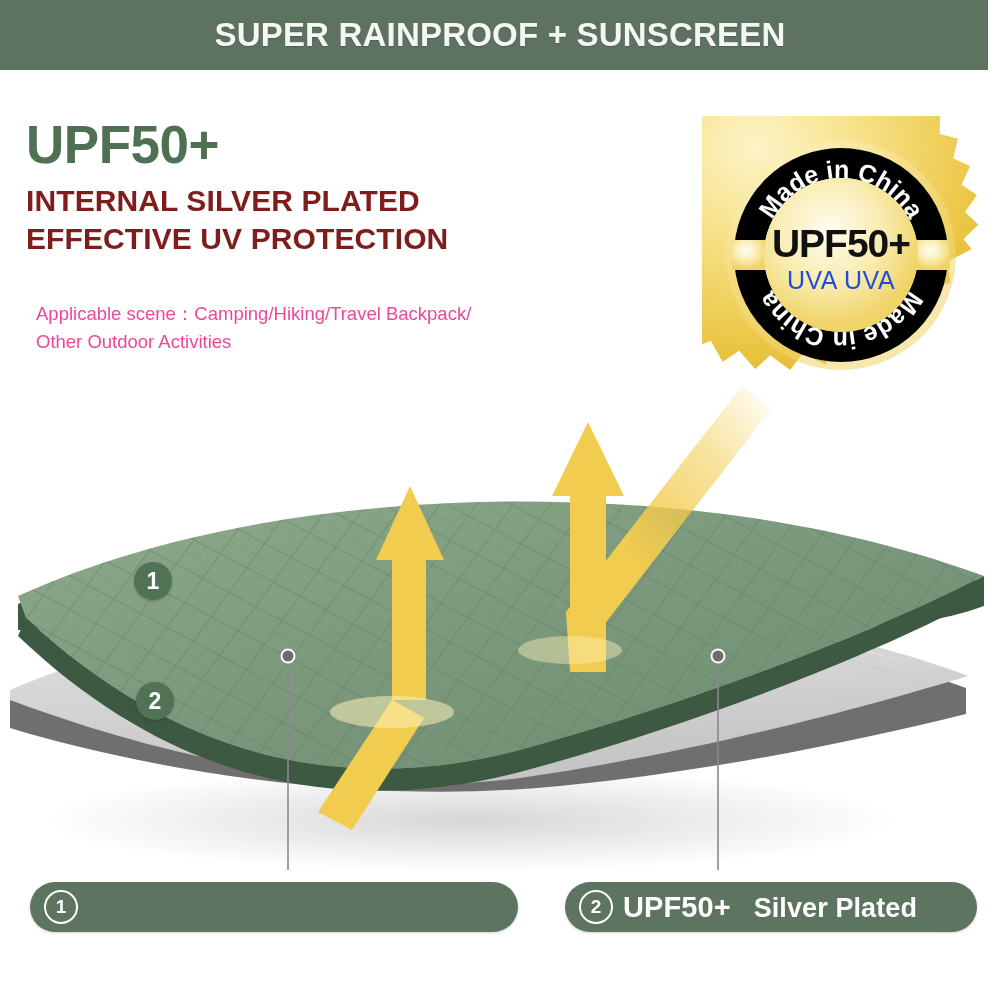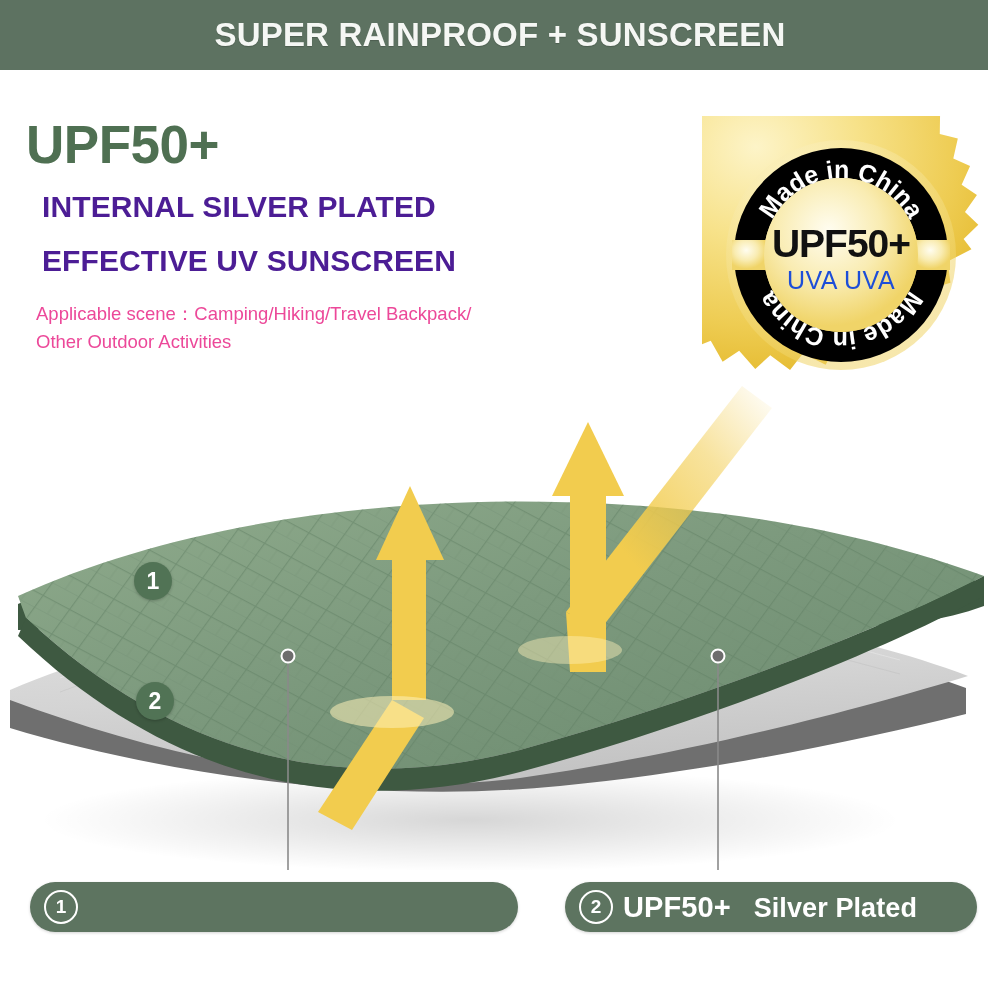--- a/index.html
+++ b/index.html
@@ -27,23 +27,23 @@
   }
 
   
   .headline-block{position:absolute;left:26px;top:118px;width:560px;}
   .headline-upf{
     color:#4f7052;
     font-size:53px;font-weight:bold;line-height:1.02;
     letter-spacing:-.5px;margin:0 0 10px 0;
   }
   .headline-sub{
-    color:#4c1d95;
+    color:#7f1d1d;
     font-size:30px;font-weight:bold;line-height:1.28;
-    letter-spacing:.1px;margin:16px;
+    letter-spacing:.1px;margin:0;
   }
   .scene-block{
     position:absolute;left:36px;top:300px;width:560px;
     color:#ec4899;font-size:18.5px;line-height:1.52;
   }
   .scene-line{white-space:nowrap;}
 
   
   .badge{position:absolute;left:702px;top:116px;width:278px;height:278px;}
   .badge svg{display:block;width:278px;height:278px;}
@@ -104,21 +104,21 @@
 
 <div id="page">
 
   <div class="header-bar">
     <div class="header-title">SUPER RAINPROOF + SUNSCREEN</div>
   </div>
 
   <div class="headline-block">
     <div class="headline-upf">UPF50+</div>
     <div class="headline-sub">INTERNAL SILVER PLATED</div>
-    <div class="headline-sub">EFFECTIVE UV SUNSCREEN</div>
+    <div class="headline-sub">EFFECTIVE UV PROTECTION</div>
   </div>
 
   <div class="scene-block">
     <div class="scene-line">Applicable scene：Camping/Hiking/Travel Backpack/</div>
     <div class="scene-line">Other Outdoor Activities</div>
   </div>
 
   <div class="badge">
     <svg viewBox="0 0 278 278">
       <defs>

